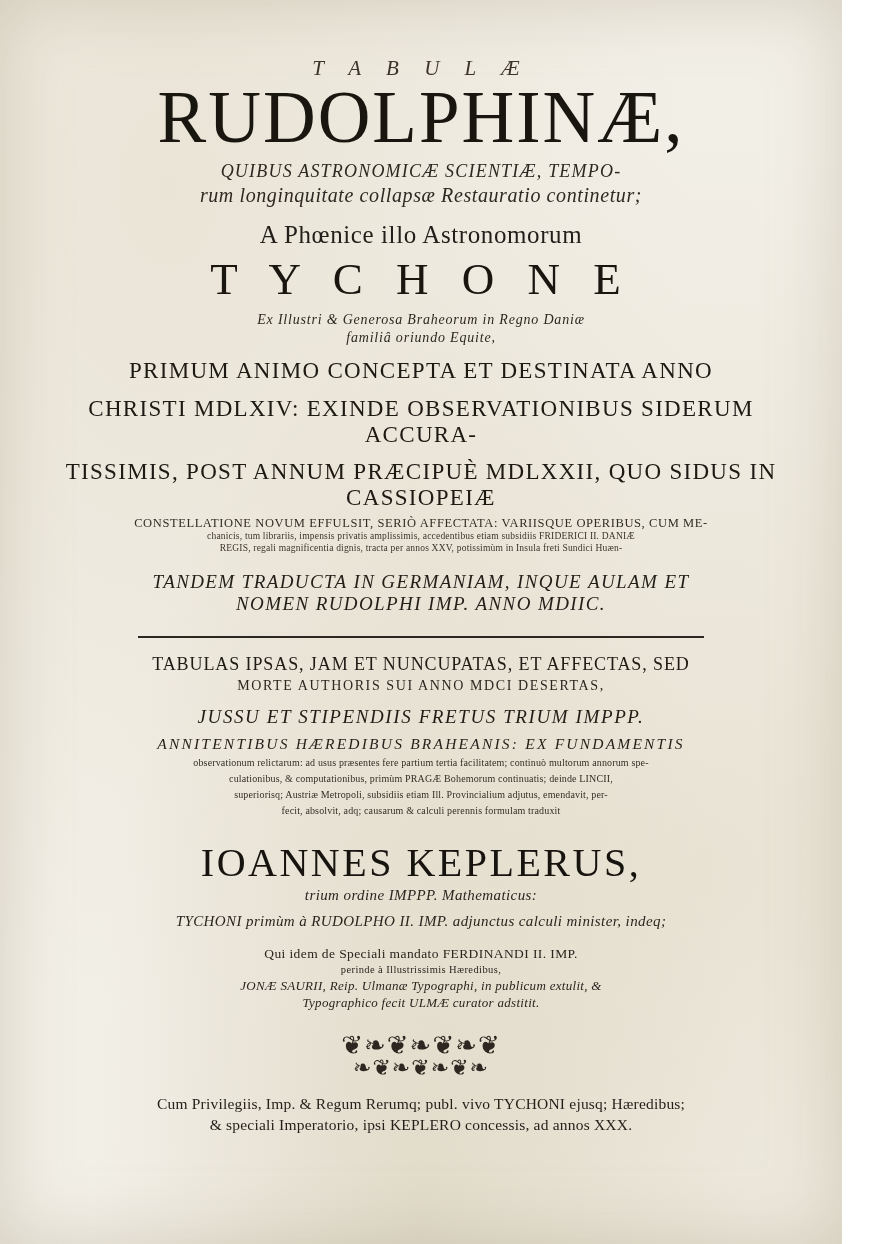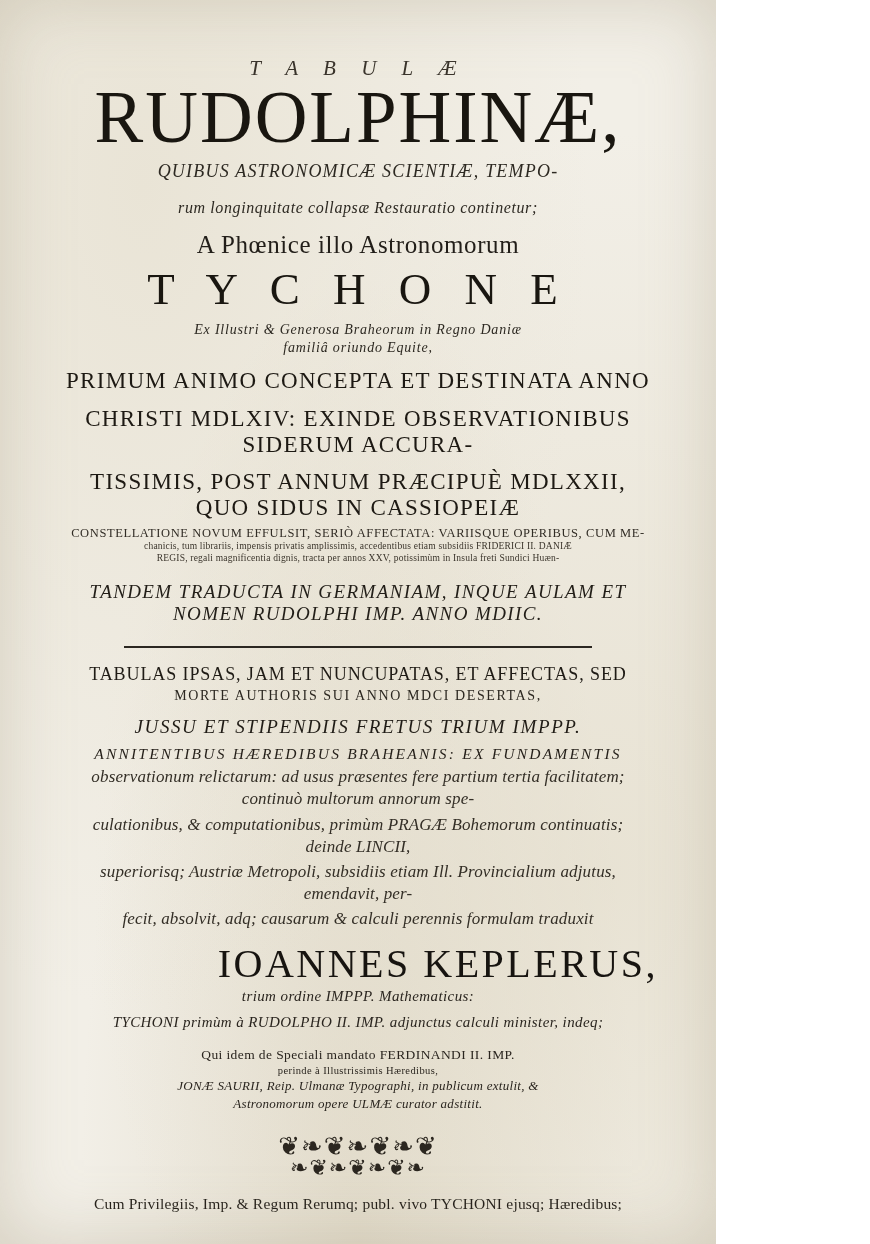--- a/index.html
+++ b/index.html
@@ -8,21 +8,21 @@
     background: #ffffff;
   }
   body {
     width: 870px;
     height: 1244px;
     overflow: hidden;
     font-family: "Liberation Serif", serif;
   }
   .page {
     position: relative;
-    width: 716px;
+    width: 842px;
     height: 1244px;
     background: #f2efe7;
     background-image:
       radial-gradient(ellipse at 20% 15%, rgba(226,219,200,0.55) 0%, rgba(226,219,200,0) 55%),
       radial-gradient(ellipse at 85% 70%, rgba(222,214,192,0.5) 0%, rgba(222,214,192,0) 60%),
       radial-gradient(ellipse at 50% 100%, rgba(214,205,183,0.55) 0%, rgba(214,205,183,0) 55%);
     box-sizing: border-box;
     padding: 34px 58px 20px 58px;
   }
   .page::after {
@@ -61,25 +61,25 @@
   .l-sub1 {
     font-size: 18px;
     font-style: italic;
     font-variant: small-caps;
     letter-spacing: 1.2px;
     line-height: 1.22;
     color: #2d2922;
     padding: 0 60px;
   }
   .l-sub1b {
-    font-size: 16px;
+    font-size: 20px;
     font-style: italic;
     letter-spacing: 0.6px;
     color: #2d2922;
-    margin-top: 16px;
+    margin-top: 1px;
   }
   .l-phoenice {
     font-size: 25px;
     margin-top: 14px;
     letter-spacing: 0.6px;
     color: #221e19;
   }
   .l-tychone {
     font-size: 45px;
     letter-spacing: 11px;
@@ -160,34 +160,32 @@
     color: #171410;
   }
   .l-annitent {
     font-size: 15.5px;
     font-style: italic;
     letter-spacing: 2.2px;
     margin-top: 7px;
     color: #241f19;
   }
   .l-body-it {
-    font-size: 17px;
-    font-style: italic;
+    font-size: 10px;
     line-height: 1.3;
     letter-spacing: 0.15px;
     color: #332e26;
     padding: 0 24px;
     margin-top: 3px;
   }
   .l-ioannes {
     font-size: 40px;
     letter-spacing: 2.5px;
-    margin-top: 10px;
+    margin-top: 22px;
     color: #171410;
-    text-align: right;
   }
   .l-tychoni {
     font-size: 15px;
     font-style: italic;
     line-height: 1.3;
     letter-spacing: 0.4px;
     margin-top: 6px;
     color: #2a251f;
     padding: 0 54px;
   }
@@ -273,23 +271,24 @@
 
     <div class="l-ioannes">IOANNES KEPLERUS,</div>
 
     <div class="l-tychoni" style="margin-top:0">trium ordine IMPPP. Mathematicus:</div>
     <div class="l-tychoni">TYCHONI primùm à RUDOLPHO II. IMP. adjunctus calculi minister, indeq;</div>
 
     <div class="l-quiubras">Qui idem de Speciali mandato FERDINANDI II. IMP.</div>
     <div class="l-quiubras small" style="margin-top:0;font-size:10.5px">perinde à Illustrissimis Hæredibus,</div>
 
     <div class="l-cujus" style="margin-top:0">JONÆ SAURII, Reip. Ulmanæ Typographi, in publicum extulit, &amp;</div>
-    <div class="l-cujus" style="margin-top:0">Astronomorum opere ULMÆ curator adstitit.</div>
+    <div class="l-cujus" style="margin-top:0">Typographico fecit ULMÆ curator adstitit.</div>
 
     <div class="ornament">
       <span class="ln">❦❧❦❧❦❧❦</span>
       <span class="ln row2">❧❦❧❦❧❦❧</span>
     </div>
 
     <div class="l-cum">Cum Privilegiis, Imp. &amp; Regum Rerumq; publ. vivo TYCHONI ejusq; Hæredibus;</div>
+    <div class="l-cum">&amp; speciali Imperatorio, ipsi KEPLERO concessis, ad annos XXX.</div>
 
   </div>
 </div>
 
 </body></html>

